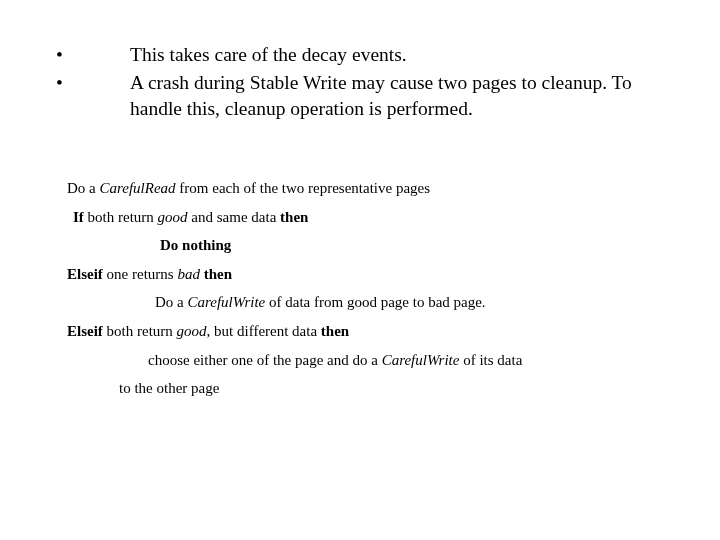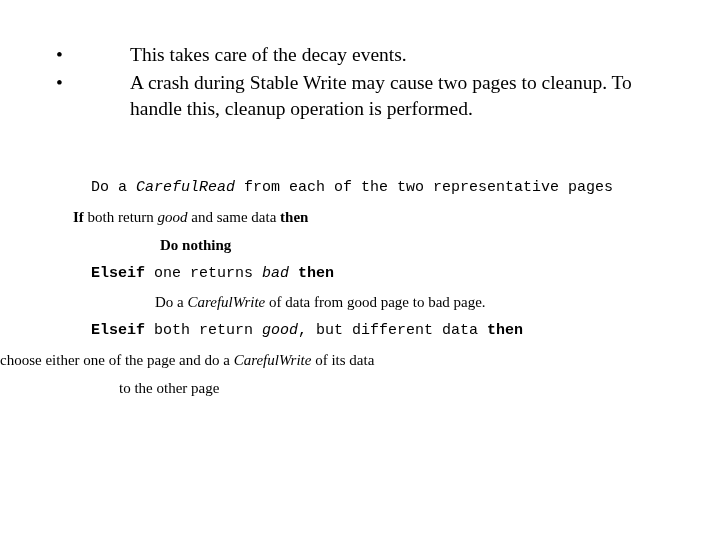--- a/index.html
+++ b/index.html
@@ -61,25 +61,25 @@
     font-size: 15px;
     line-height: 28.6px;
   }
   .code-line {
     white-space: nowrap;
     color: #000000;
   }
   .code-line .ital { font-style: italic; }
   .code-line .bold { font-weight: bold; }
 
-  .ind-0  { padding-left: 91px; font-family: Liberation Mono, monospace; }
+  .ind-0  { padding-left: 67px; }
   .ind-1  { padding-left: 73px; }
   .ind-2  { padding-left: 160px; font-weight: bold; }
   .ind-3  { padding-left: 155px; }
-  .ind-4  { }
+  .ind-4  { padding-left: 148px; }
   .ind-5  { padding-left: 119px; }
 </style>
 </head>
 <body>
 
 <div class="slide">
 
   <div class="bullet-list">
       <div class="bullet-item">
         <span class="bullet-mark">•</span>

